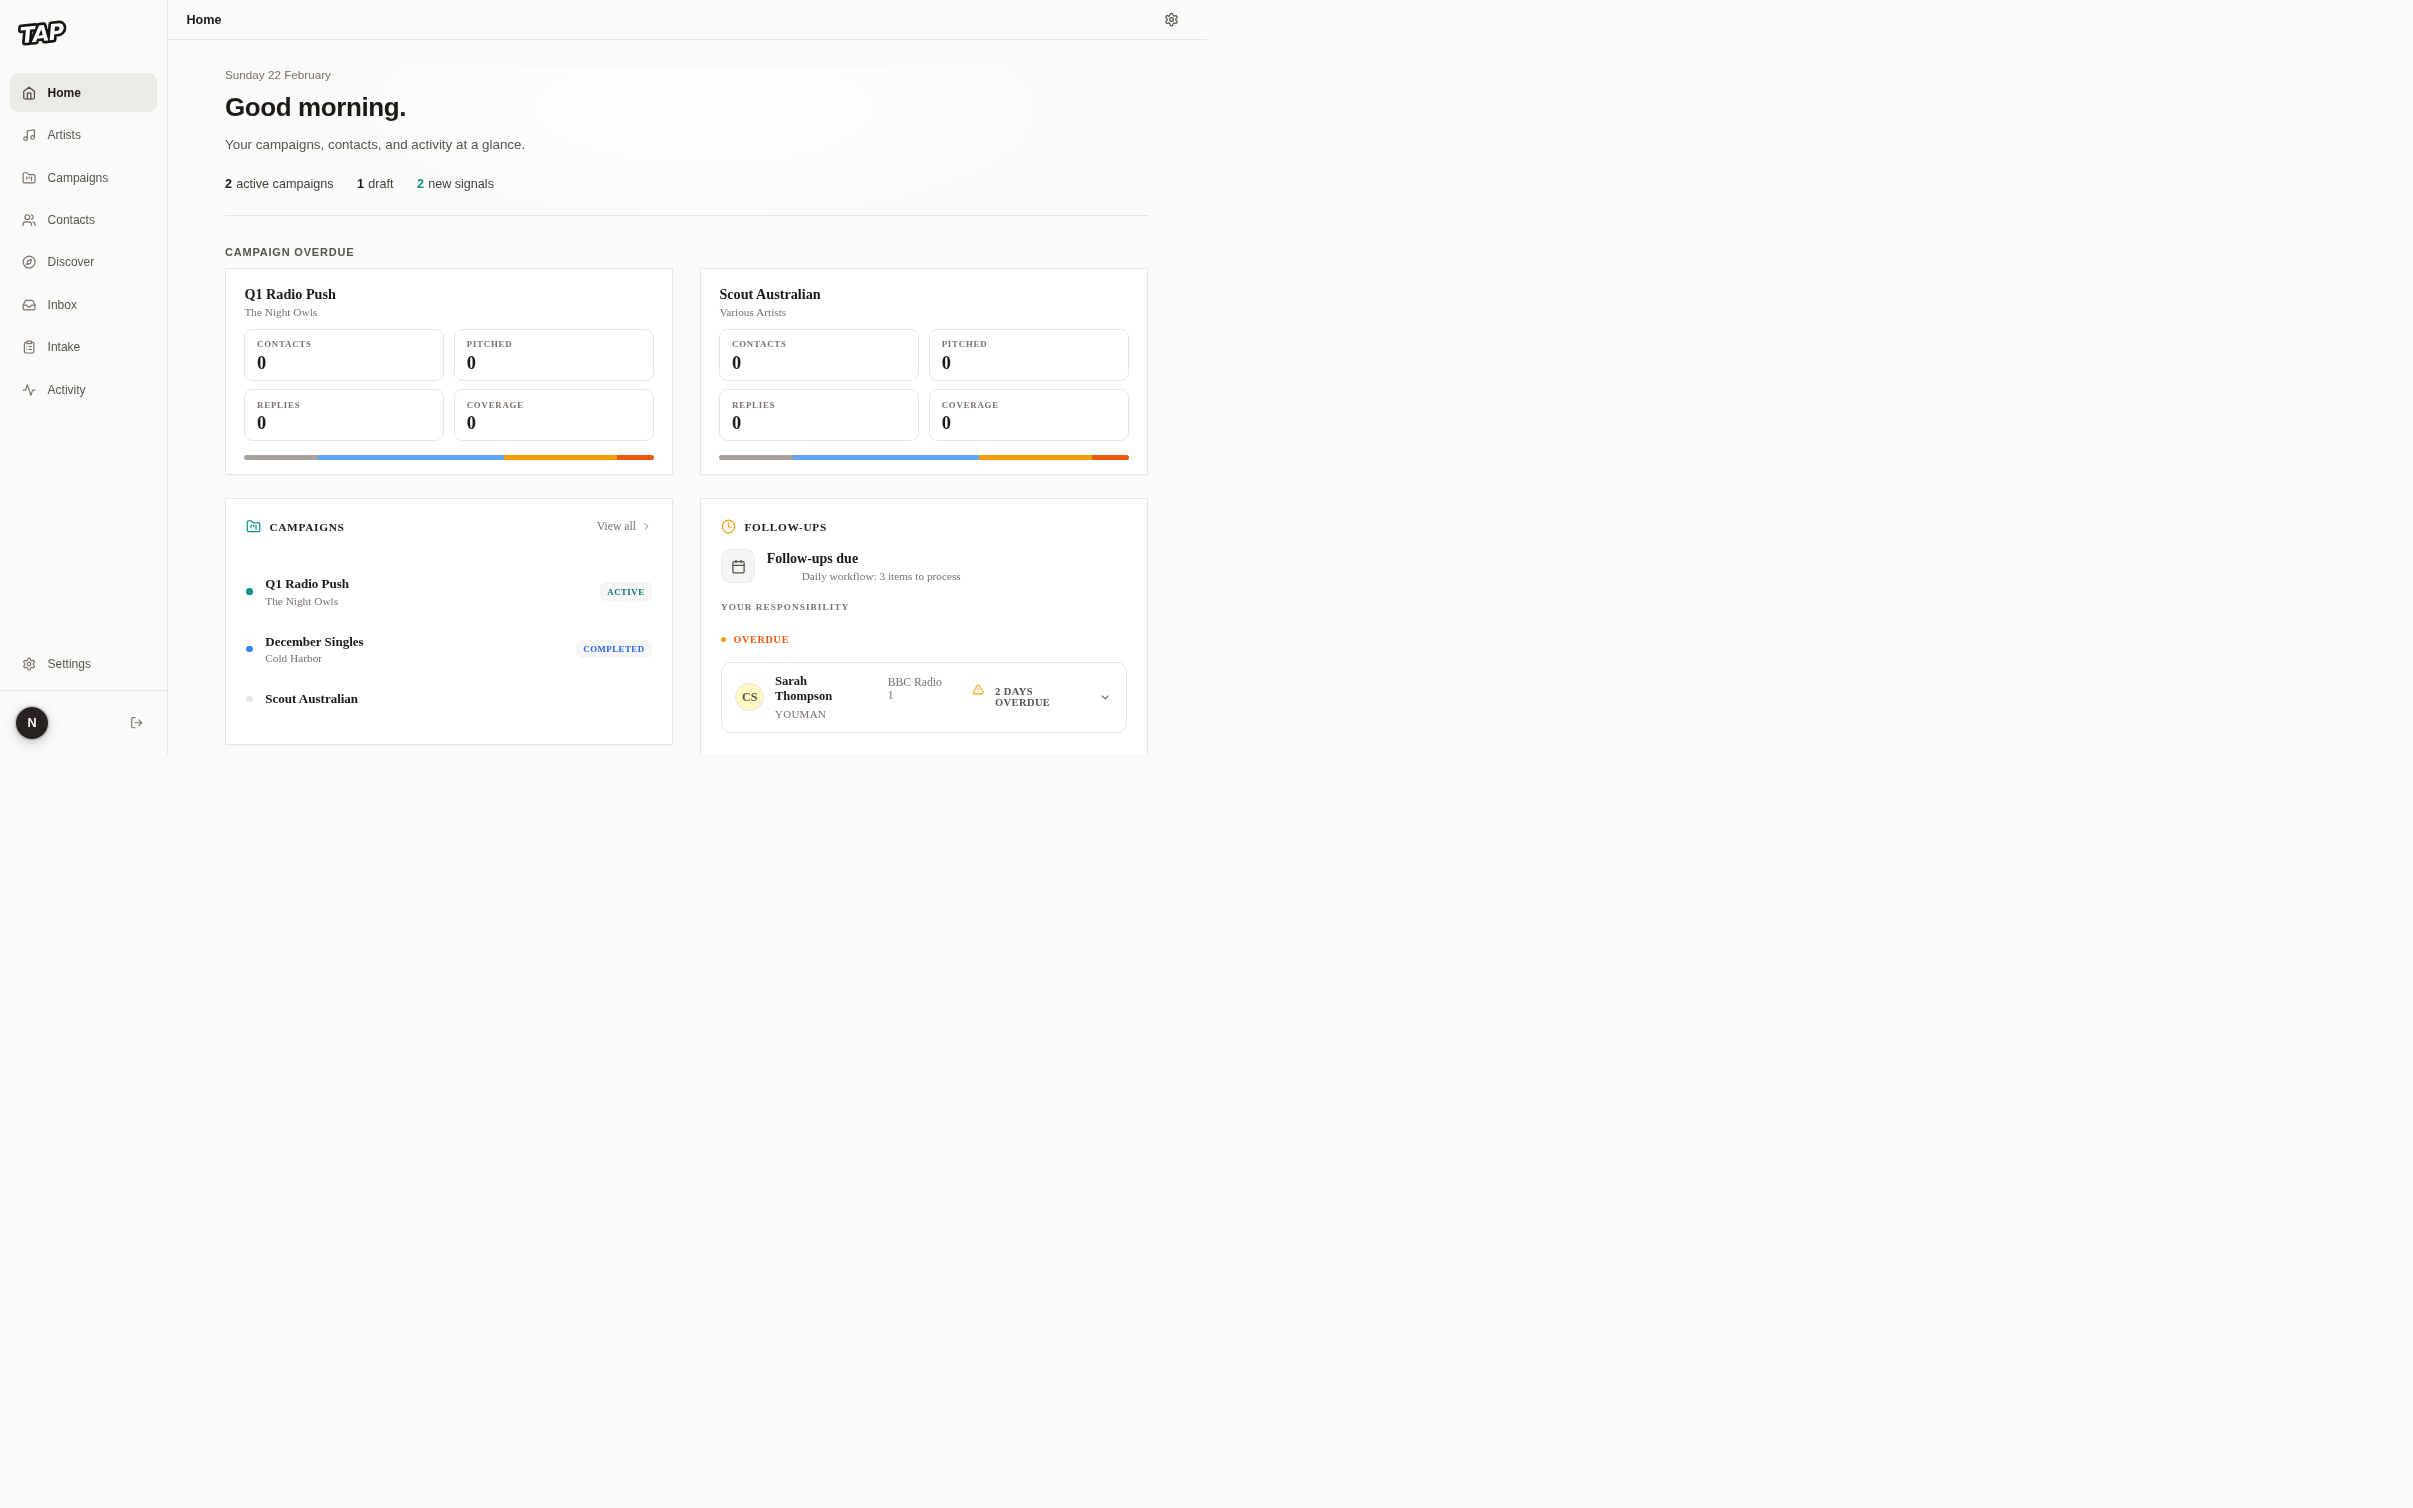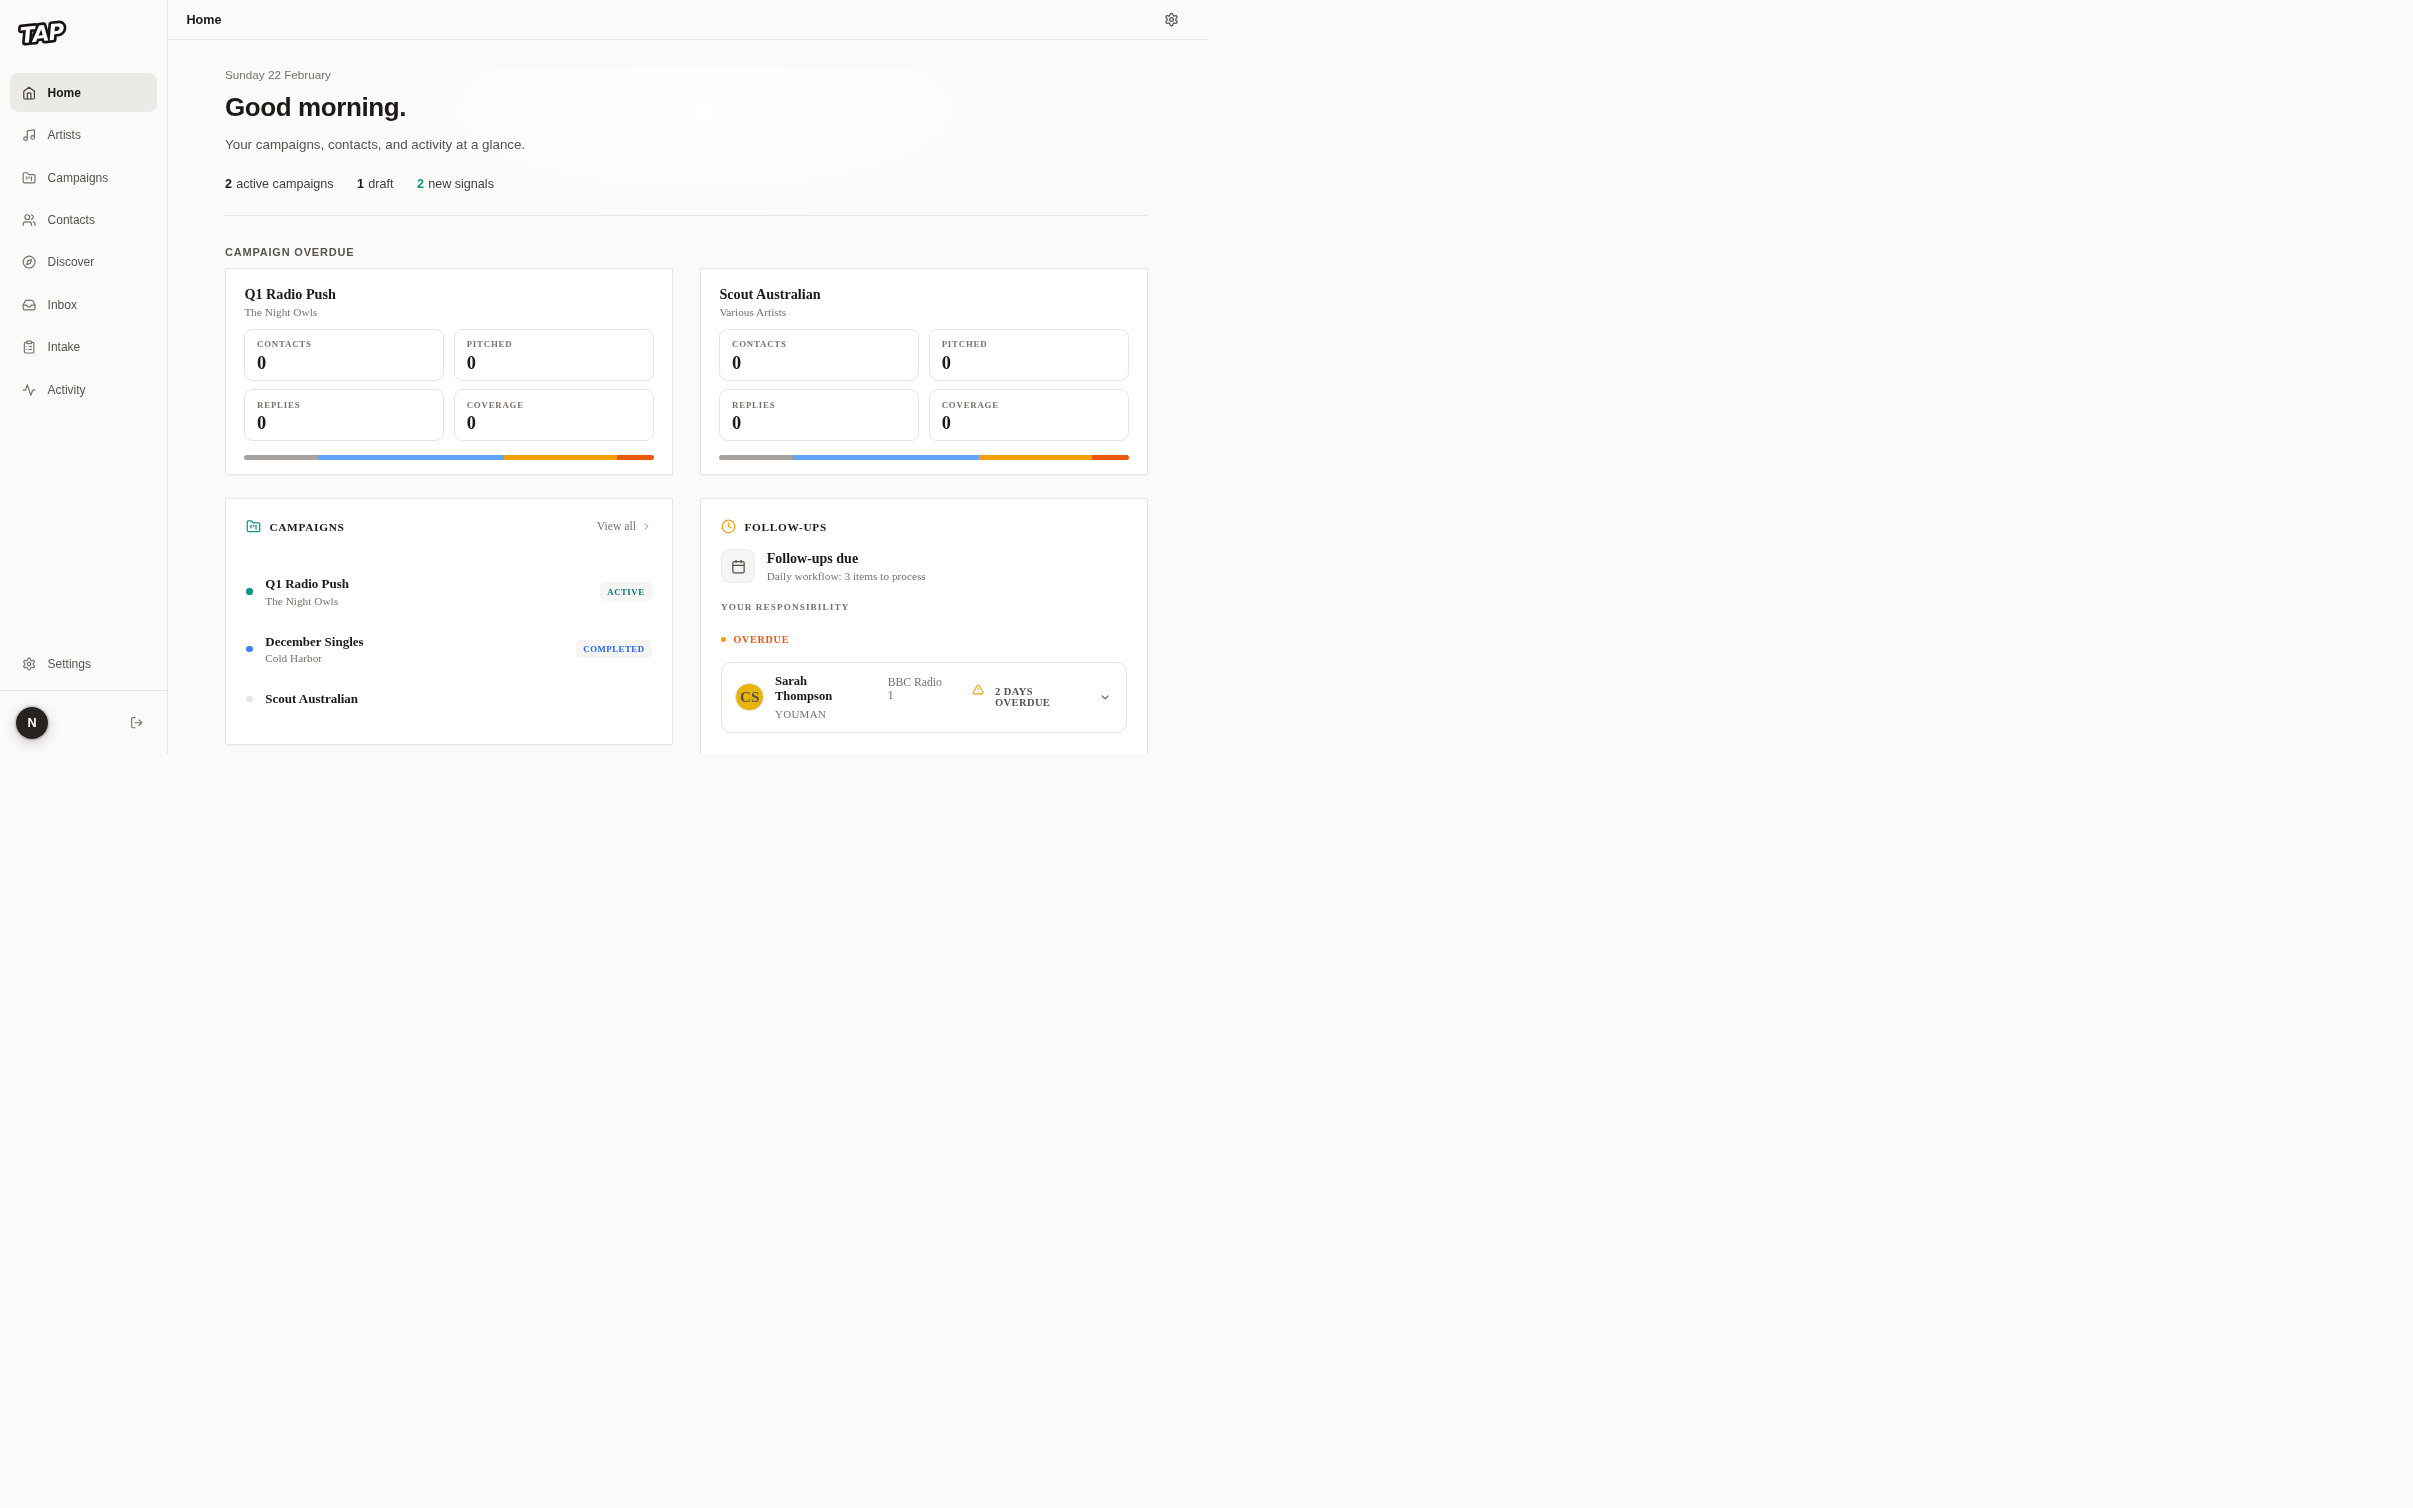--- a/index.html
+++ b/index.html
@@ -113,33 +113,33 @@
   }
 
   .fu-banner { margin-top: 13.4px; display: flex; align-items: center; gap: 11.7px; cursor: pointer; }
   .fu-icon-box {
     width: 34px; height: 34px; border-radius: 8.4px;
     background: #F5F5F4; border: 0.8px solid #ECEAE8;
     display: flex; align-items: center; justify-content: center; flex: 0 0 auto;
   }
   .fu-icon-box .icon { width: 15px; height: 15px; color: #57534E; }
   .fu-title { font-size: 14px; font-weight: 700; }
-  .fu-sub { margin-top: 3.4px; font-size: 11.3px; color: #79716B; }
+  .fu-sub { margin-top: 3.4px; font-size: 11.3px; color: #79716B; margin-left: 35px; }
   .resp-label { margin-top: 18.4px; font-size: 9.2px; font-weight: 600; letter-spacing: 1.1px; color: #79716B; }
   .group-label { margin-top: 22px; display: flex; align-items: center; gap: 7.5px; font-size: 10px; font-weight: 700; letter-spacing: 0.8px; }
   .group-dot { width: 5px; height: 5px; border-radius: 50%; }
   .fu-row {
     margin-top: 17px; border: 0.8px solid #E7E5E4; border-radius: 10px;
     padding: 11.7px 15px 11.7px 13.4px; display: flex; align-items: center; gap: 11px;
     background: #FFF; cursor: pointer;
   }
   .fu-avatar {
-    width: 28.5px; height: 28.5px; border-radius: 50%; background: #eab308;
+    width: 28.5px; height: 28.5px; border-radius: 50%; background: #fef9c3;
     border: 0.8px solid #E7E5E4; color: #57534E;
-    font-size: 15px; font-weight: 600;
+    font-size: 12px; font-weight: 600;
     display: flex; align-items: center; justify-content: center; flex: 0 0 auto;
   }
   .fu-name-line { display: flex; align-items: center; gap: 23px; }
   .fu-name { font-size: 12.6px; font-weight: 700; }
   .fu-outlet { font-size: 11.7px; color: #79716B; }
   .warn-icon { width: 12.6px; height: 12.6px; color: #F59E0B; }
   .fu-show { margin-top: 3.4px; font-size: 11px; color: #79716B; letter-spacing: 0.3px; }
   .fu-due { margin-left: auto; display: flex; align-items: center; gap: 10px; }
   .fu-due-text { font-size: 10.5px; font-weight: 700; letter-spacing: 0.4px; color: #57534E; }
   .chev { width: 12.6px; height: 12.6px; color: #57534E; }

